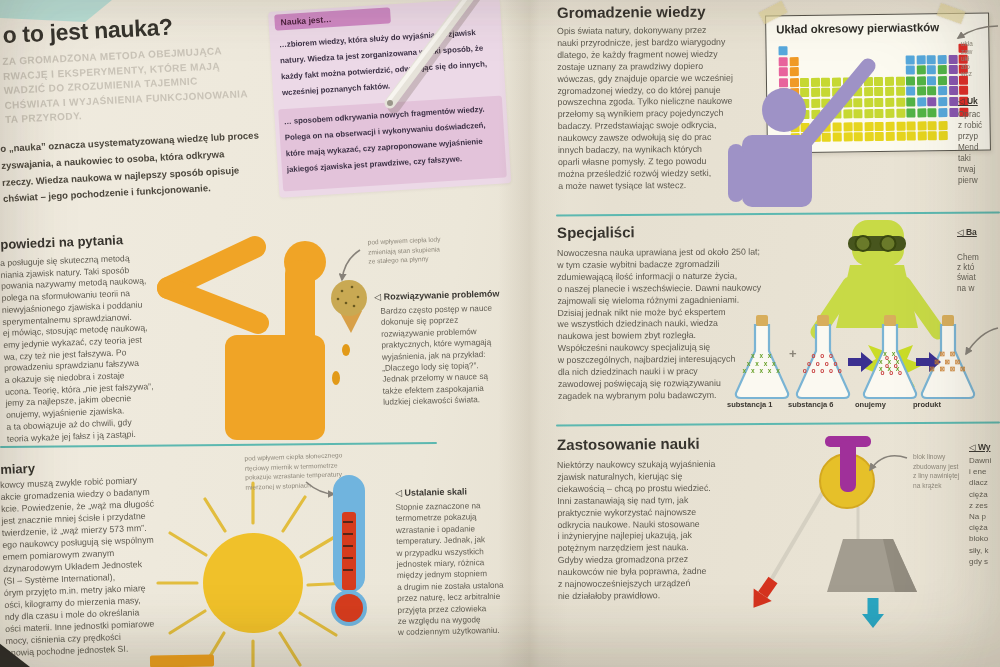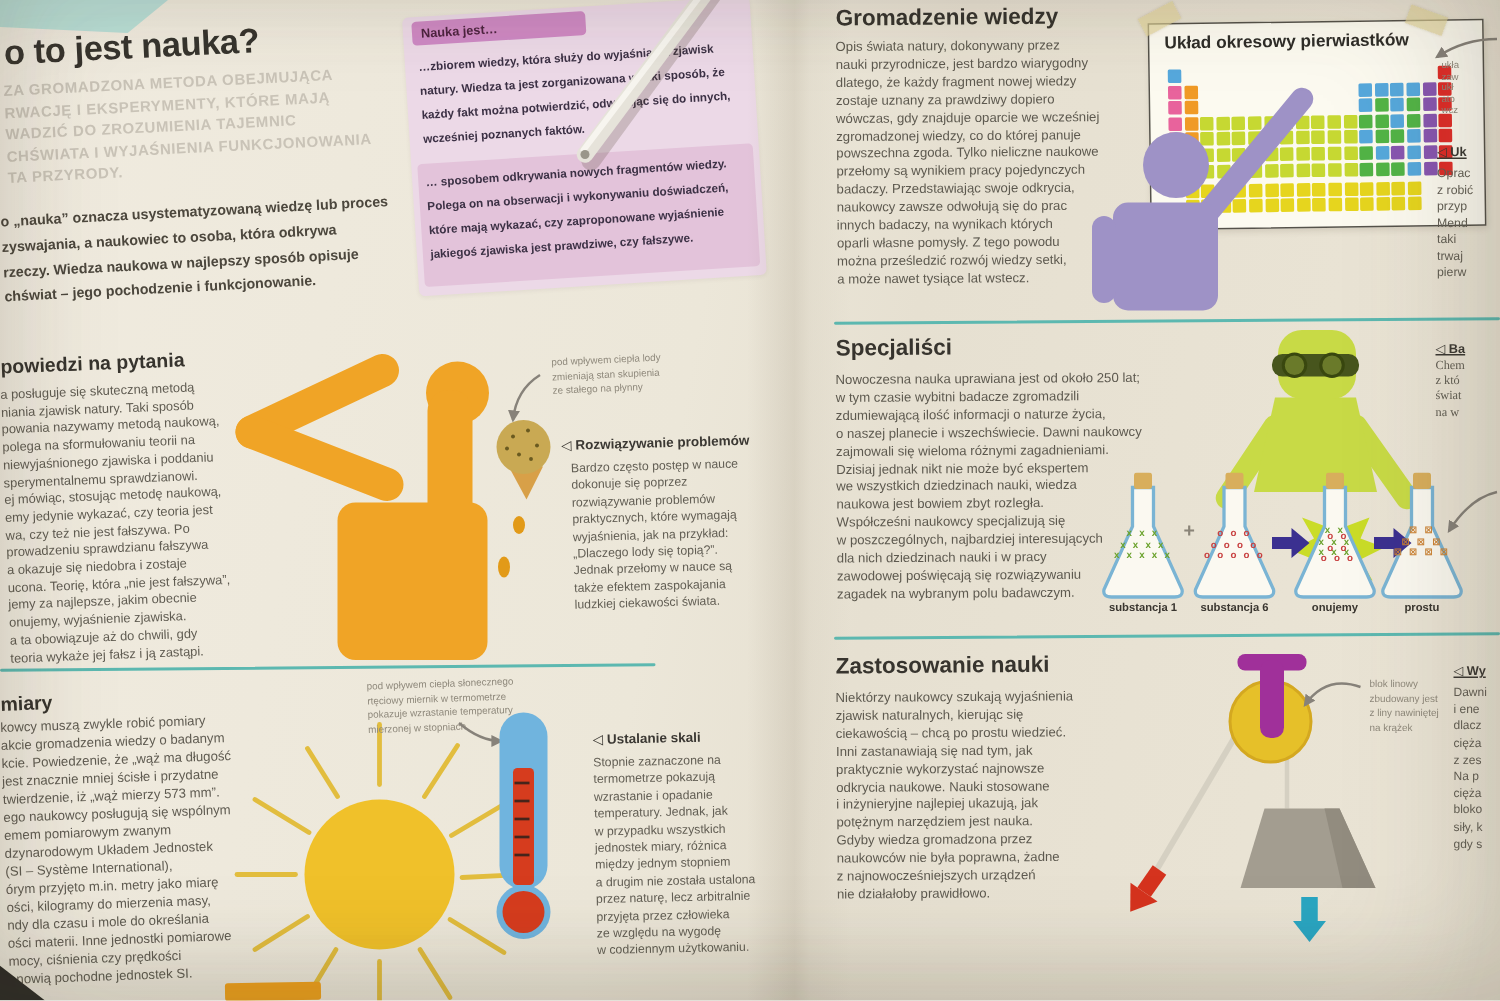--- a/index.html
+++ b/index.html
@@ -30,21 +30,21 @@
   
   .sec-head-r{font-size:15px;font-weight:bold;color:#37342e;transform:rotate(-0.5deg);transform-origin:left top;}
   .body-r{font-size:8.8px;line-height:11.9px;color:#5d594f;transform:rotate(-0.4deg);transform-origin:left top;}
   .poster{left:766px;top:14px;width:222px;height:136px;background:#fcfaf0;border:1.5px solid #55524a;transform:rotate(-0.8deg);box-shadow:1px 2px 4px rgba(80,70,50,.15);}
   .poster-title{position:absolute;left:10px;top:7px;font-size:11.5px;font-weight:bold;color:#2f2d28;}
   .pt-grid{position:absolute;left:12px;top:30px;}
   .pt-row{display:flex;gap:1.6px;margin-bottom:1.6px;}
   .pt-gap{margin-top:4px;}
   .pt-cell{width:9px;height:9px;border-radius:1px;}
   .tape{width:26px;height:13px;background:rgba(225,210,150,.65);box-shadow:0 0 2px rgba(120,100,60,.2);}
-  .flask-label{font-size:7.5px;font-weight:bold;color:#3a3630;text-align:center;width:70px;}
+  .flask-label{font-size:7.5px;font-weight:bold;color:#3a3630;width:70px;}
   .flask-pattern{font-size:6.5px;line-height:7.5px;letter-spacing:1.5px;text-align:center;font-weight:bold;}
   .plus-sign{font-size:13px;color:#8a8478;font-weight:bold;}
   .edge-note{font-size:6.4px;line-height:7.6px;color:#8f897c;}
   .edge-head{font-size:8.5px;font-weight:bold;color:#3b3833;text-decoration:underline;}
   .edge-lines{font-size:8.2px;line-height:11px;color:#625e54;}
   
   .gutter{left:498px;top:0;width:70px;height:667px;background:linear-gradient(90deg,rgba(110,95,70,0) 0%,rgba(110,95,70,.13) 45%,rgba(110,95,70,.05) 60%,rgba(110,95,70,0) 100%);pointer-events:none;}
   .vignette{left:0;top:0;right:0;bottom:0;box-shadow:inset 0 -28px 60px rgba(70,60,40,.13),inset -45px 0 70px rgba(80,70,50,.10),inset 35px 0 60px rgba(80,70,50,.06);pointer-events:none;}
   .corner-mint{left:0;top:0;width:112px;height:22px;background:#b9ded6;clip-path:polygon(0 0,100% 0,76% 100%,0 82%);}
   .corner-dark{left:0;top:636px;width:30px;height:31px;background:#2b2a26;clip-path:polygon(0 25%,100% 100%,0 100%);}
@@ -548,29 +548,29 @@
     <div class="ln">o o o</div>
   </div>
 <div class="abs flask-pattern" style="left:924px;top:350px;width:48px;color:#cc8030;">
     <div class="ln">⊠ ⊠</div>
     <div class="ln">⊠ ⊠ ⊠</div>
     <div class="ln">⊠ ⊠ ⊠ ⊠</div>
   </div>
 <div class="abs flask-label" style="left:727px;top:400px;">substancja 1</div>
 <div class="abs flask-label" style="left:788px;top:400px;">substancja 6</div>
 <div class="abs flask-label" style="left:855px;top:400px;">onujemy</div>
-<div class="abs flask-label" style="left:913px;top:400px;">prostu</div>
+<div class="abs flask-label" style="left:913px;top:400px;">produkt</div>
 
 <svg class="abs" style="left:958px;top:322px;" width="42" height="40">
   <path d="M40,6 Q22,10 8,32" fill="none" stroke="#87827a" stroke-width="1.6" marker-end="url(#ah)"></path>
 </svg>
 
 <div class="abs" style="left:957px;top:227px;">
   <div class="edge-head">◁ Ba</div>
-  <div class="edge-lines" style="margin-top:1px;line-height:10.2px;font-family:Liberation Serif, serif;">
+  <div class="edge-lines" style="margin-top:16px;line-height:10.2px;">
       <div class="ln">Chem</div>
       <div class="ln">z któ</div>
       <div class="ln">świat</div>
       <div class="ln">na w</div>
     </div>
 </div>
 
 <div class="abs divider" style="left:556px;top:423px;width:444px;transform:rotate(-0.4deg);"></div>
 
 <div class="abs sec-head-r" style="left:557px;top:436px;">Zastosowanie nauki</div>

